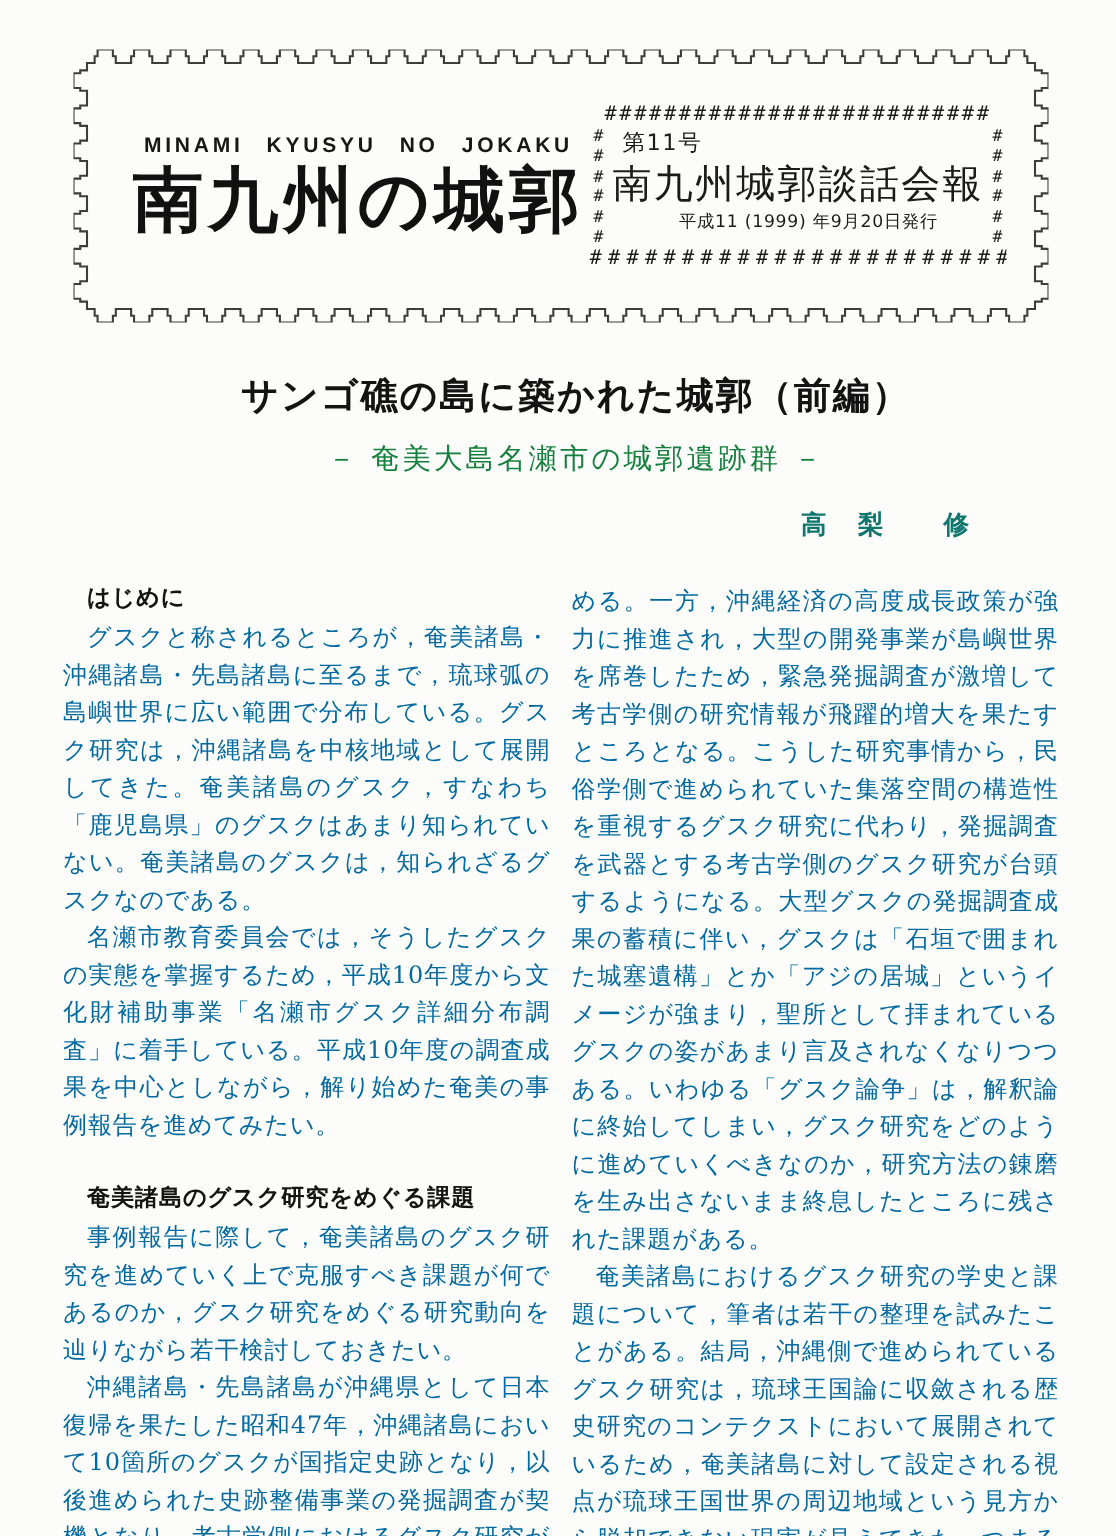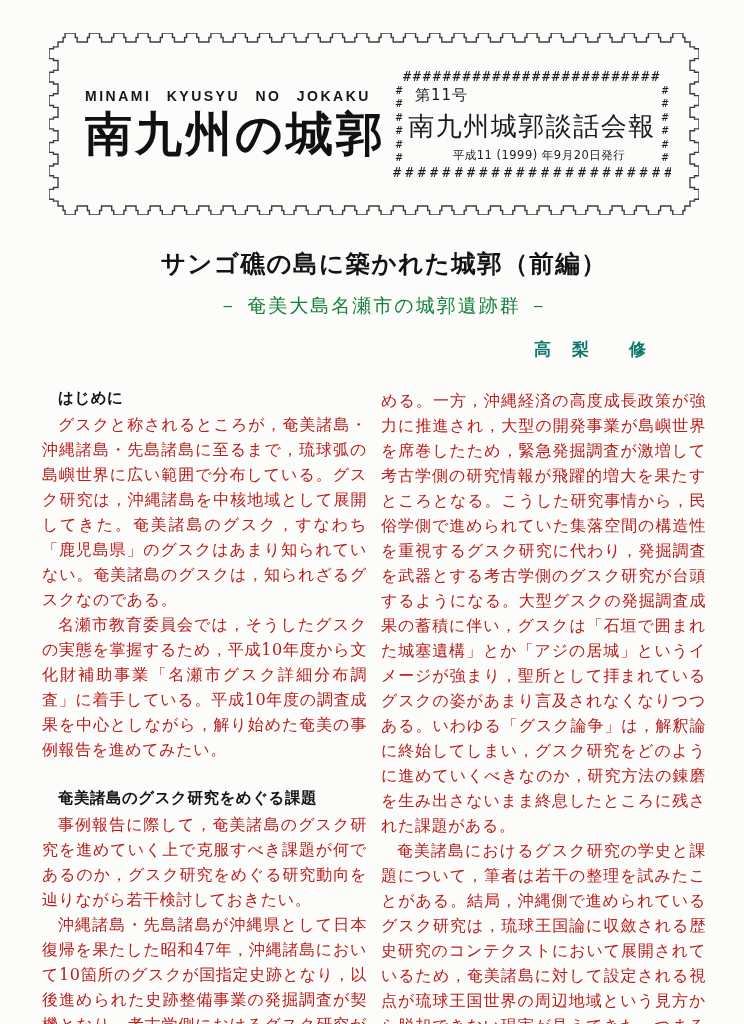--- a/index.html
+++ b/index.html
@@ -8,21 +8,21 @@
     background:#fcfcfa;overflow:hidden;color:#1c1c1c;
     font-family:"DejaVu Serif","Liberation Serif",serif;
   }
   
   .stamp{position:absolute;left:49px;top:33px;width:650px;height:182px;}
   .stamp svg{position:absolute;left:0;top:0;width:650px;height:182px;}
   .stamp-inner{
     position:absolute;left:22px;top:20px;right:22px;bottom:20px;
     display:flex;flex-direction:row;align-items:center;justify-content:space-between;
   }
-  .masthead-left{width:320px;padding-left:14px;}
+  .masthead-left{width:320px;text-align:center;padding-left:14px;}
   .romaji{
     font-family:"Liberation Sans","DejaVu Sans",sans-serif;
     font-weight:bold;font-size:14px;letter-spacing:2.5px;word-spacing:9px;color:#171717;
   }
   .calligraphy{
     font-family:"DejaVu Serif",serif;font-weight:bold;font-size:47px;
     letter-spacing:3px;margin-top:4px;line-height:1.1;color:#111;white-space:nowrap;
   }
   .issue-box{
     width:278px;height:110px;margin-right:6px;
@@ -31,21 +31,21 @@
   }
   .hash-row{font-size:13.5px;line-height:14px;white-space:nowrap;overflow:hidden;text-align:center;}
   .hash-row.top{letter-spacing:1.8px;}
   .hash-row.bottom{letter-spacing:4.2px;}
   .issue-mid{flex:1;display:flex;flex-direction:row;align-items:stretch;}
   .hash-col{
     width:12px;font-size:11px;line-height:13.5px;white-space:pre-line;
     display:flex;flex-direction:column;justify-content:space-around;text-align:center;
   }
   .issue-content{
-    flex:1;display:flex;flex-direction:column;justify-content:space-between;
+    flex:1;display:flex;flex-direction:column;justify-content:flex-start;
     padding:3px 2px 2px 2px;
     font-family:"DejaVu Sans","Liberation Sans",sans-serif;
   }
   .issue-no{font-size:15px;text-align:left;padding-left:8px;letter-spacing:1px;}
   .bulletin-name{font-size:26px;text-align:center;letter-spacing:1.5px;white-space:nowrap;font-weight:500;}
   .publish-date{font-size:11.5px;text-align:center;letter-spacing:0.5px;padding-left:14px;}
   
   .title-block{position:absolute;left:0;top:247px;width:100%;text-align:center;margin-left:12px;}
   .article-title{
     font-size:24.5px;font-weight:bold;letter-spacing:1.5px;
@@ -66,21 +66,21 @@
   }
   .col{flex:1;min-width:0;}
   .sec-heading{
     font-family:"DejaVu Sans","Liberation Sans",sans-serif;
     font-weight:bold;font-size:15.5px;letter-spacing:0.5px;
     margin:0 0 3px 16px;color:#141414;
   }
   .sec-heading.second{margin-top:26px;}
   .col p{
     margin:0;font-size:16px;line-height:25px;letter-spacing:0.6px;
-    text-align:justify;color:#b91c1c;
+    text-align:justify;color:#0369a1;
   }
   .col p.indent{text-indent:1em;}
 </style>
 </head>
 <body>
 
 <div class="page">
 
   <div class="stamp">
     <svg viewBox="0 0 650 182" aria-hidden="true">

